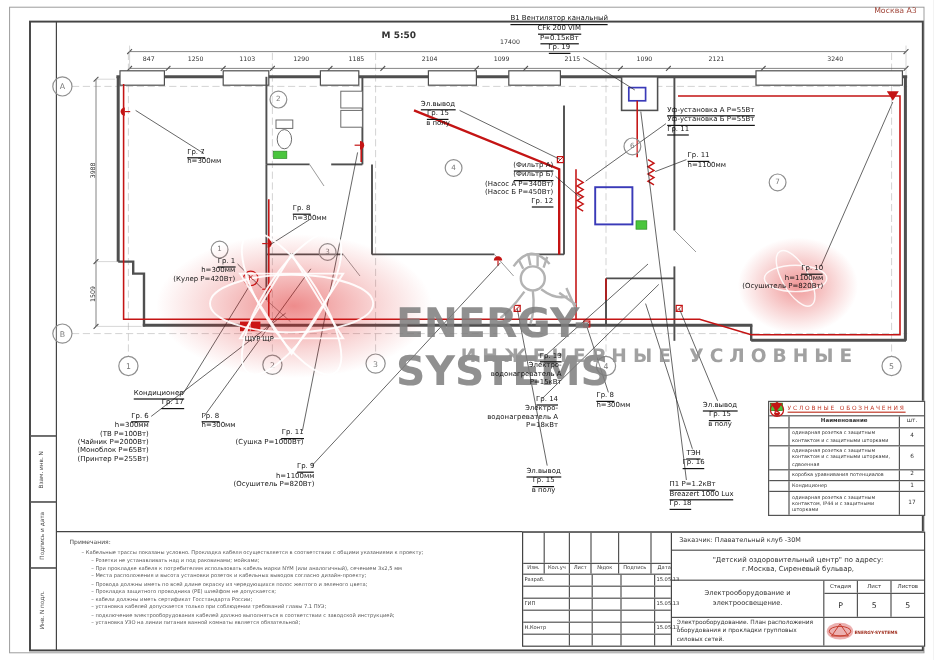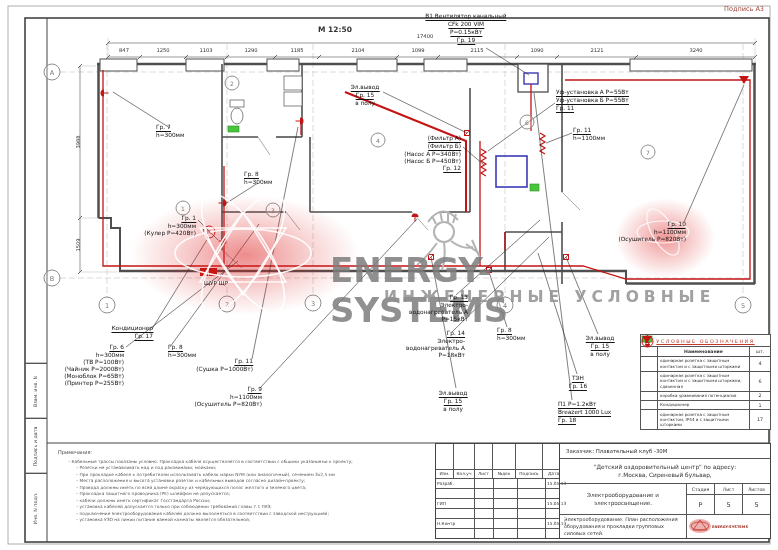--- a/index.html
+++ b/index.html
@@ -238,22 +238,22 @@
         <path d="M437,243 q-10,14 -20,22"></path>
         <path d="M451,241 q12,9 22,6"></path>
         <path d="M444,242 q2,16 -2,28"></path>
         <path d="M466,244 l14,10 M472,240 l8,18"></path>
       </g>
     </svg>
     <div class="wm-brand">ENERGY-SYSTEMS</div>
     <div class="wm-tag">ИНЖЕНЕРНЫЕ УСЛОВНЫЕ</div>
   </div>
 
-  <div class="fmt">Подпись А3</div>
-  <div class="scale">М 12:50</div>
+  <div class="fmt">Москва А3</div>
+  <div class="scale">М 5:50</div>
   <div id="labels">
       <div class="dim" style="left: 425px; top: 33px;">17400</div>
       <div class="dim" style="left: 124px; top: 47px;">847</div>
       <div class="dim" style="left: 163px; top: 47px;">1250</div>
       <div class="dim" style="left: 206px; top: 47px;">1103</div>
       <div class="dim" style="left: 251px; top: 47px;">1290</div>
       <div class="dim" style="left: 297px; top: 47px;">1185</div>
       <div class="dim" style="left: 358px; top: 47px;">2104</div>
       <div class="dim" style="left: 418px; top: 47px;">1099</div>
       <div class="dim" style="left: 477px; top: 47px;">2115</div>

